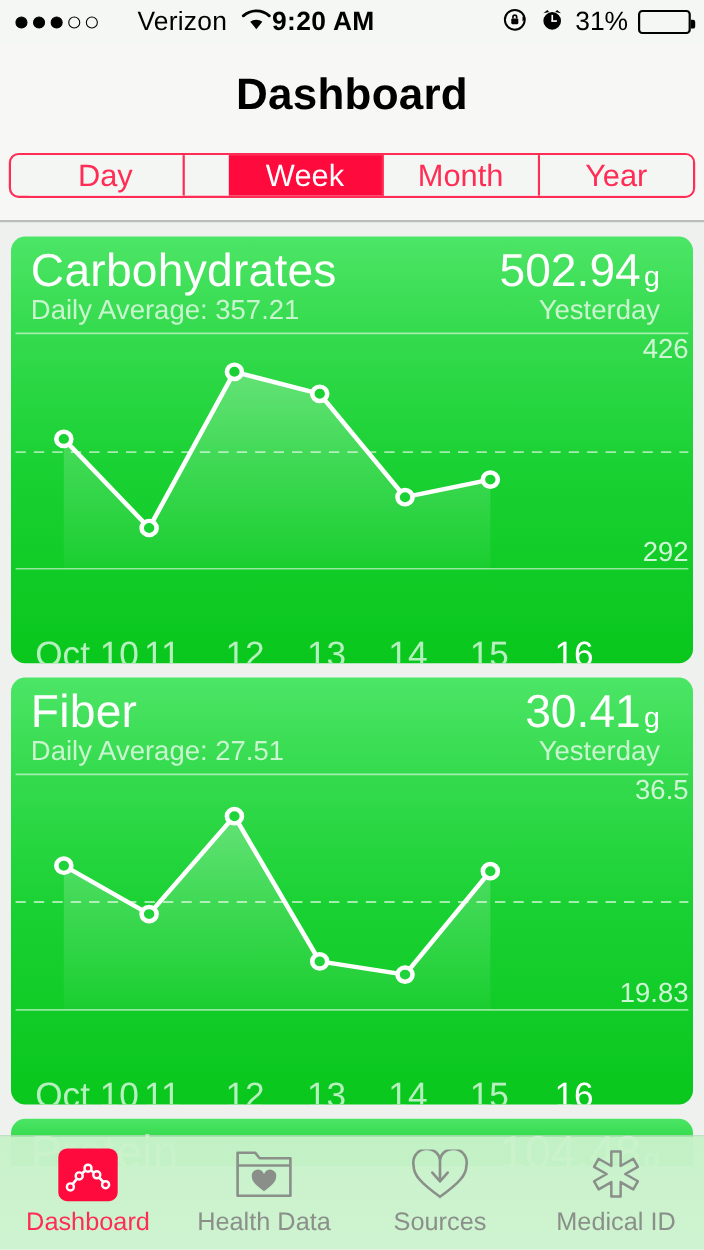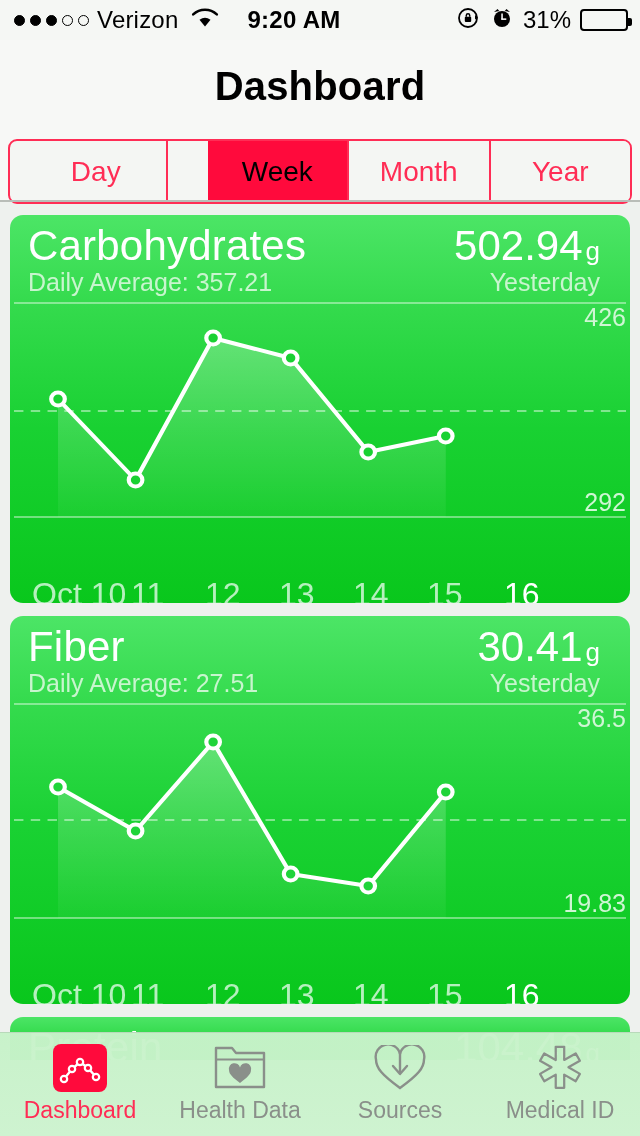--- a/index.html
+++ b/index.html
@@ -14,21 +14,21 @@
   
   .statusbar {
     position:absolute; top:0; left:0; width:640px; height:40px;
     background:#f5f7f4;
     display:flex; align-items:center; color:#000;
   }
   .sb-left { position:absolute; left:14px; display:flex; align-items:center; gap:8px; }
   .dots { display:flex; gap:5px; align-items:center; }
   .dot { width:11px; height:11px; border-radius:50%; border:1.6px solid #000; }
   .dot.filled { background:#000; }
-  .carrier { font-size:24px; letter-spacing:0.2px; }
+  .carrier { font-size:24px; letter-spacing:0.2px;margin-left:28px; }
   .wifi { margin-left:4px; }
   .sb-center {
     position:absolute; left:0; width:588px; text-align:center;
     font-size:24px; font-weight:bold; letter-spacing:0.3px;
   }
   .sb-right { position:absolute; right:12px; display:flex; align-items:center; gap:9px; }
   .batt-pct { font-size:24px; }
   .batt {
     width:48px; height:22px; border:2px solid #000; border-radius:4px;
     position:relative; padding:2px;
@@ -46,32 +46,32 @@
     display:flex; align-items:center; justify-content:center;
   }
   .nav-title { font-size:40px; font-weight:bold; color:#000; letter-spacing:0.2px; }
 
   
   .segwrap {
     position:absolute; top:132px; left:0; width:640px; height:68px;
     background:#f7f8f6; padding:7px 8px 8px 8px;
   }
   .segmented {
-    width:624px; height:65px; border:2px solid #FF2D55;
+    width:624px; height:41px; border:2px solid #FF2D55;
     border-radius:9px; overflow:hidden; display:flex;
     background:#f4f6f3;
     padding-left:16px;
   }
   .seg {
     flex:1; display:flex; align-items:center; justify-content:center;
     font-size:28px; color:#FF2D55; background:#f4f6f3;
     border-right:2px solid #FF2D55;
   }
   .seg:last-child { border-right:none; }
-  .seg.active { background:#FF0A3C; color:#000000;margin-left:40px; }
+  .seg.active { background:#FF0A3C; color:#ffffff;margin-left:40px; }
   .seg-sep {
     position:absolute; top:200px; left:0; width:640px; height:2px;
     background:#b9bdb8;
   }
 
   
   .content { position:absolute; top:202px; left:0; width:640px; height:858px; overflow:hidden; }
 
   .card {
     position:relative; margin:13px 10px 0 10px; width:620px;

